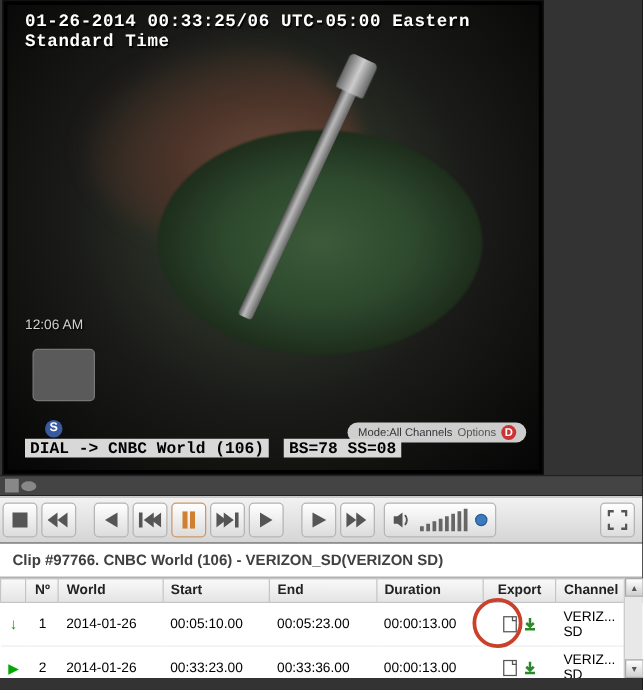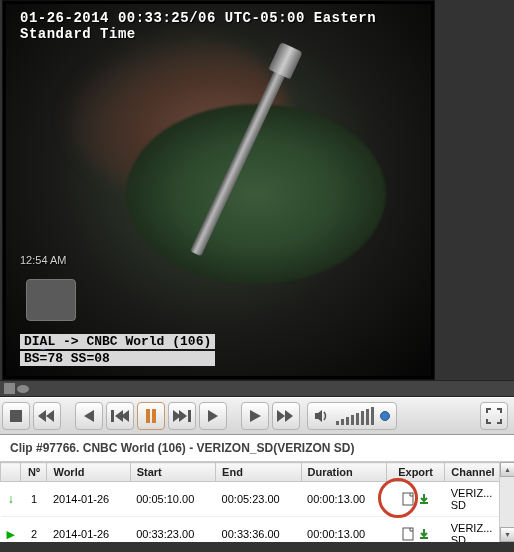--- a/index.html
+++ b/index.html
@@ -72,21 +72,21 @@
   }
   .mode-badge{
     position:absolute;right:10px;bottom:22px;
     background:rgba(240,240,240,.85);color:#333;border-radius:10px;
     padding:2px 8px;font:9px Arial;display:flex;align-items:center;gap:4px;
   }
   .mode-badge .opt{color:#555;}
   .d-icon{display:inline-block;width:12px;height:12px;background:#c33;border-radius:50%;
     color:#fff;font:bold 9px/12px Arial;text-align:center;}
   .osd-lines{
-    position:absolute;left:14px;bottom:10px;display:flex;flex-direction:column;gap:2px;border-radius:13px;
+    position:absolute;left:14px;bottom:10px;display:flex;flex-direction:row;gap:12px;border-radius:13px;
   }
   .osd-line{
     background:#d8d8d8;color:#000;font:bold 13px "Courier New",monospace;
     padding:0 4px;line-height:15px;display:inline-block;
   }
   .s-badge{
     position:absolute;left:30px;bottom:26px;width:14px;height:14px;border-radius:50%;
     background:#3a5aa0;color:#fff;font:bold 10px/14px Arial;text-align:center;
   }
 
@@ -159,25 +159,30 @@
 </head>
 <body>
 
 <div class="video-area">
   <div class="video-frame">
     <div class="hand"></div>
     <div class="plate"></div>
     <div class="fork"></div>
 
     <div class="ts-overlay">01-26-2014 00:33:25/06 UTC-05:00 Eastern Standard Time</div>
-    <div class="clock-overlay">12:54 AM</div>
+    <div class="clock-overlay">12:06 AM</div>
     <div class="thumb-box"></div>
 
     <div class="s-badge">S</div>
 
+    <div class="mode-badge">
+      <span>Mode:All Channels</span>
+      <span class="opt">Options</span>
+      <span class="d-icon">D</span>
+    </div>
 
     <div class="osd-lines">
       <span class="osd-line">DIAL -&gt; CNBC World (106)</span>
       <span class="osd-line">BS=78 SS=08</span>
     </div>
   </div>
 </div>
 
 <div class="timeline-bar">
   <span class="tl-icon"></span>

